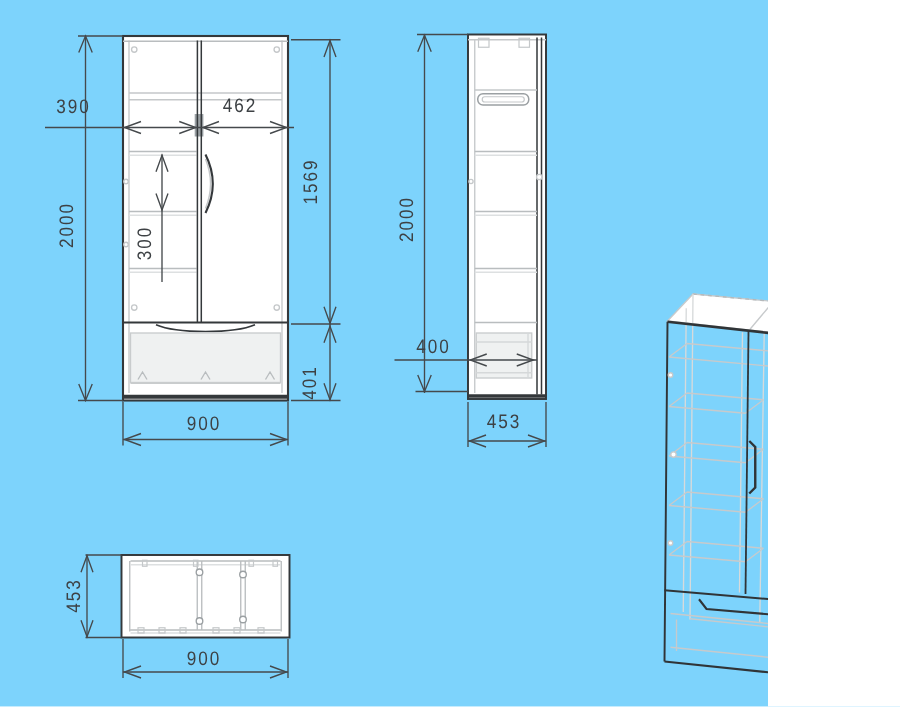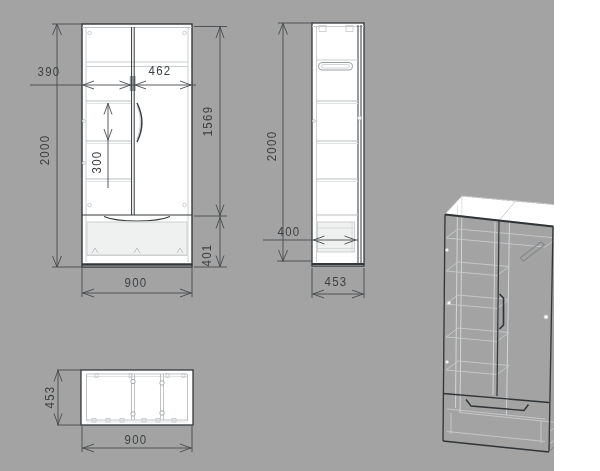--- a/index.html
+++ b/index.html
@@ -1,16 +1,16 @@
 <!DOCTYPE html>
 <html><head>
 <meta charset="utf-8">
 <style>
   html,body{margin:0;padding:0;background:#fff;}
-  #stage{position:relative;width:554px;height:471px;background:#a3a3a3;overflow:hidden;
+  #stage{position:relative;width:512px;height:471px;background:#7dd3fc;overflow:hidden;
          font-family:"Liberation Sans", sans-serif;}
   #stage svg{position:absolute;left:0;top:0;}
   .dim{position:absolute;color:#3d4144;font-size:13px;letter-spacing:1.5px;white-space:nowrap;
        transform:translate(-50%,-50%) scaleX(.88);transform-origin:center;line-height:1;}
   .dim.v{transform:translate(-50%,-50%) rotate(-90deg) scaleX(.88);}
 </style>
 </head>
 <body>
 
 <div id="stage">

